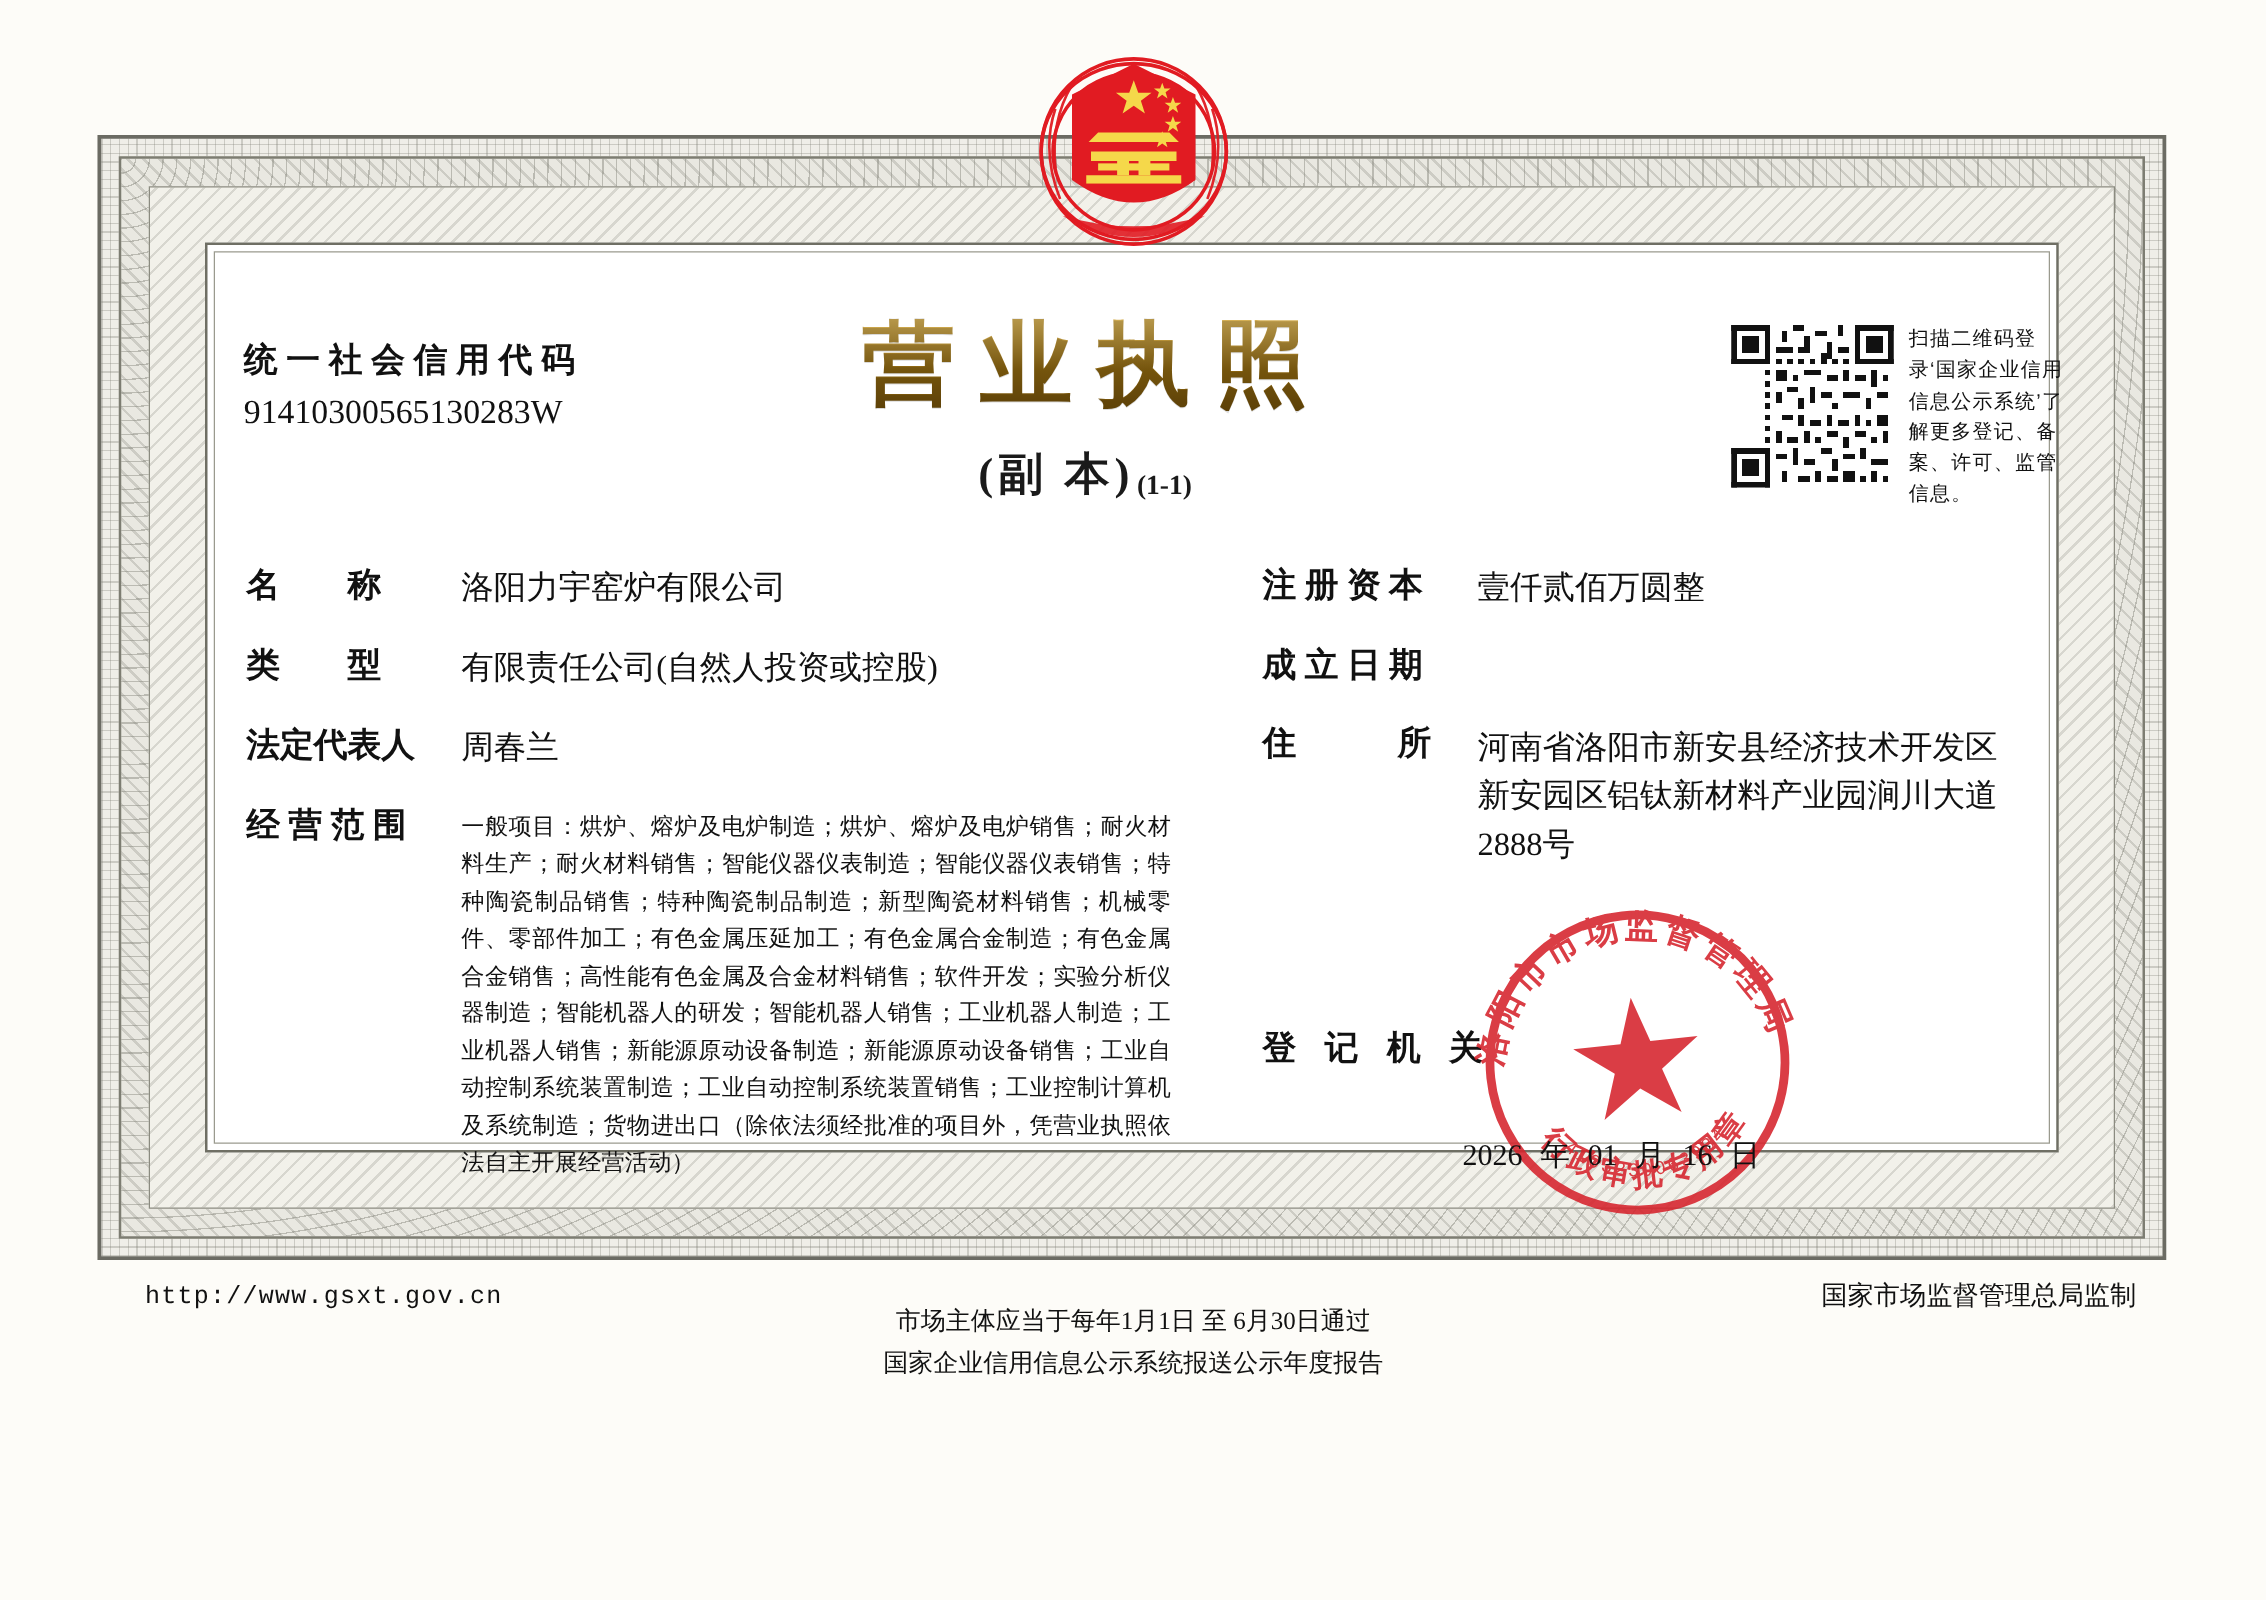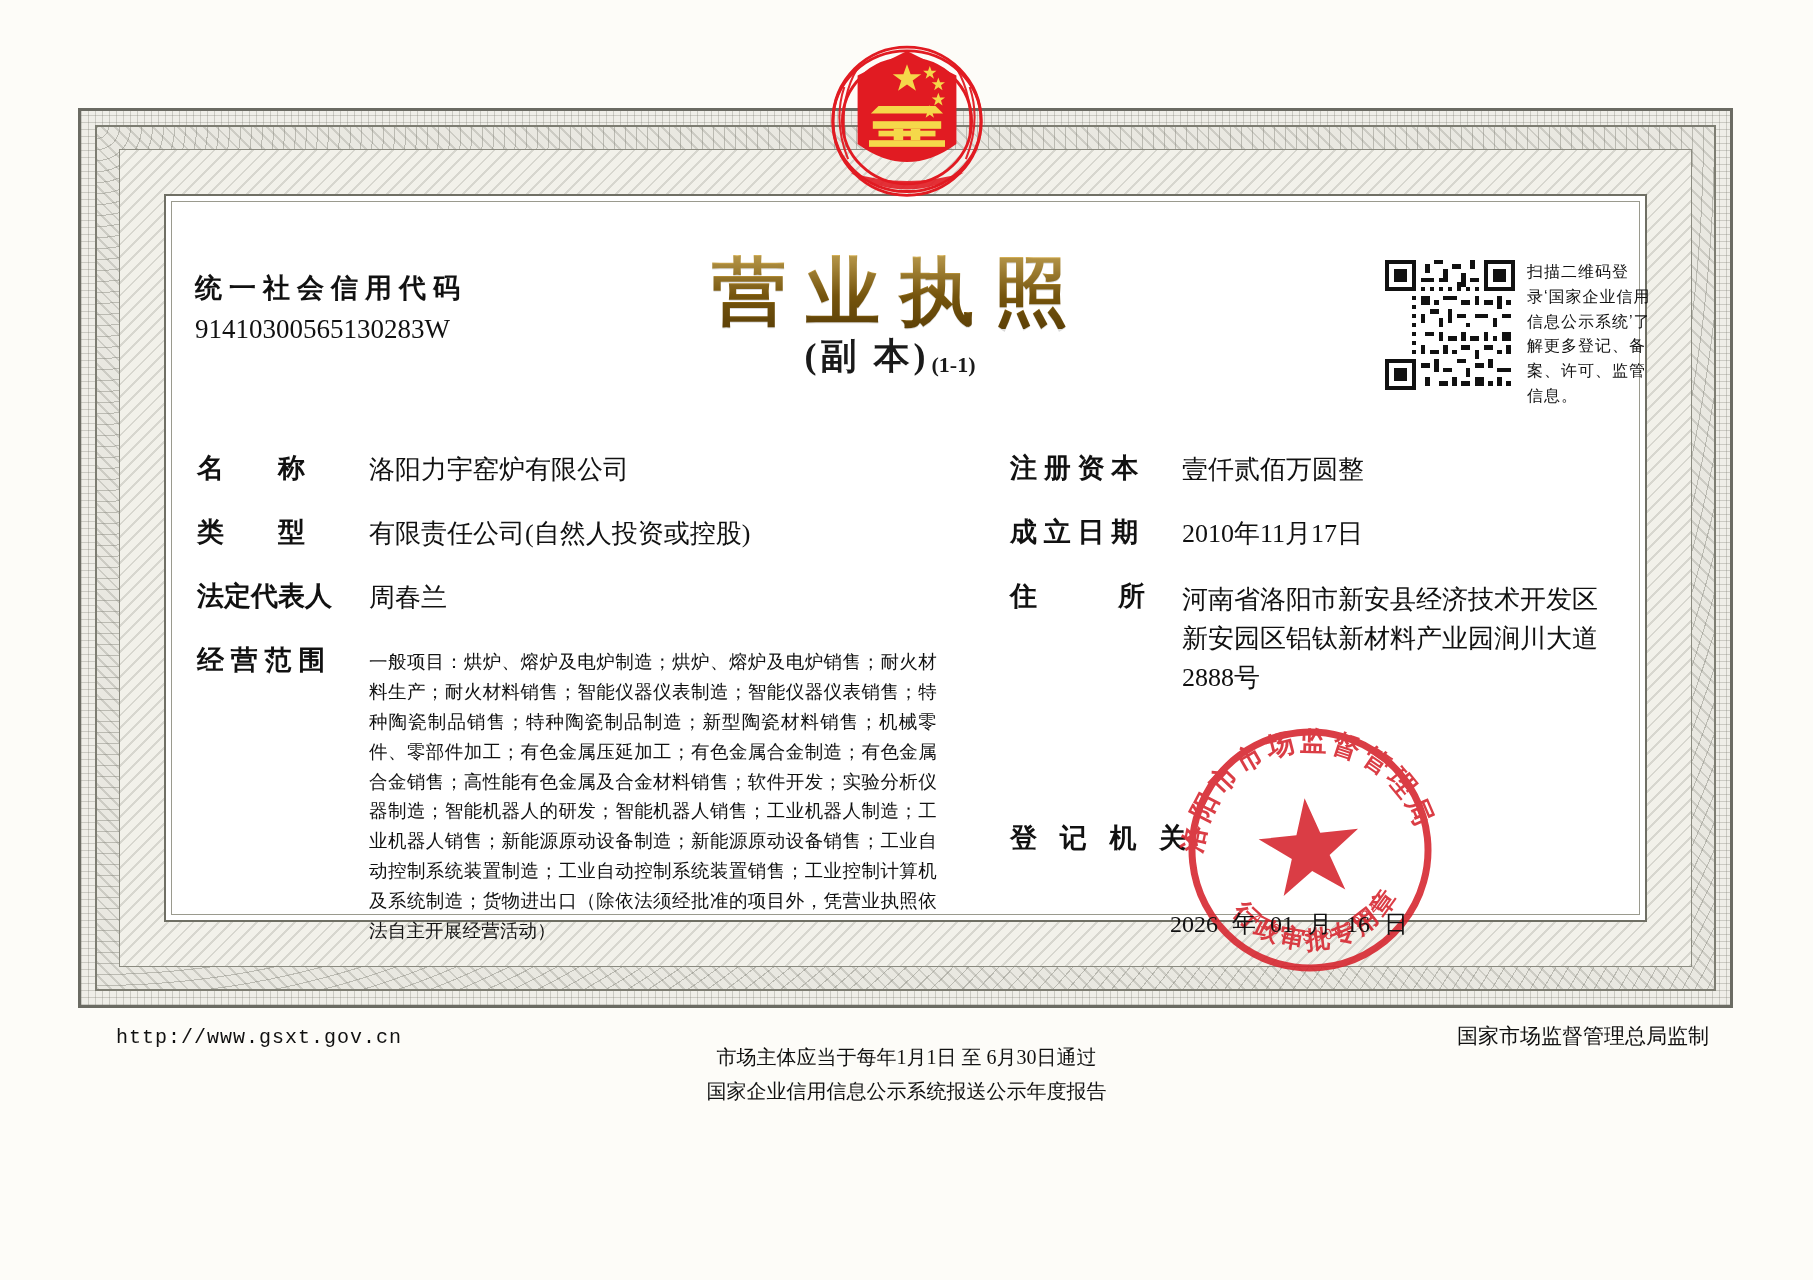--- a/index.html
+++ b/index.html
@@ -89,42 +89,42 @@
     left: 140px;
     top: 160px;
     width: 1540px;
     height: 800px;
     z-index: 4;
   }
 
   
   .title-block {
     position: absolute;
-    left: 470px;
+    left: 448px;
     top: 95px;
     width: 560px;
     text-align: center;
   }
   .main-title {
     font-family: "Liberation Serif", "DejaVu Serif", serif;
     font-size: 74px;
     font-weight: bold;
     letter-spacing: 20px;
     text-indent: 20px;
     color: #8a6b1f;
     background: linear-gradient(180deg,#c9a23c 0%, #8a6410 52%, #d8b košt 0%);
     background: linear-gradient(180deg,#d7b257 0%, #8a6410 55%, #6d4c09 100%);
     -webkit-background-clip: text;
     background-clip: text;
     color: transparent;
     text-shadow: 0 1px 0 rgba(0,0,0,.15);
     line-height: 1;
   }
   .sub-title {
-    margin-top: 3px;
+    margin-top: 26px;
     font-size: 36px;
     font-weight: bold;
     color: #1a1a1a;
     letter-spacing: 4px;
   }
   .sub-title .paren { font-size: 36px; }
   .sub-title .copy-no {
     font-size: 22px;
     letter-spacing: 0;
     vertical-align: -4px;
@@ -484,21 +484,20 @@
 
     <div class="fields-right">
 
       <div class="row">
         <div class="lbl">注 册 资 本</div>
         <div class="val">壹仟贰佰万圆整</div>
       </div>
 
       <div class="row">
         <div class="lbl">成 立 日 期</div>
-        <div class="val">2010年11月17日</div>
       </div>
 
       <div class="row">
         <div class="lbl">住　　　所</div>
         <div class="val addr">河南省洛阳市新安县经济技术开发区新安园区铝钛新材料产业园涧川大道2888号</div>
       </div>
 
     </div>
 
     <div class="reg-auth">登 记 机 关</div>

